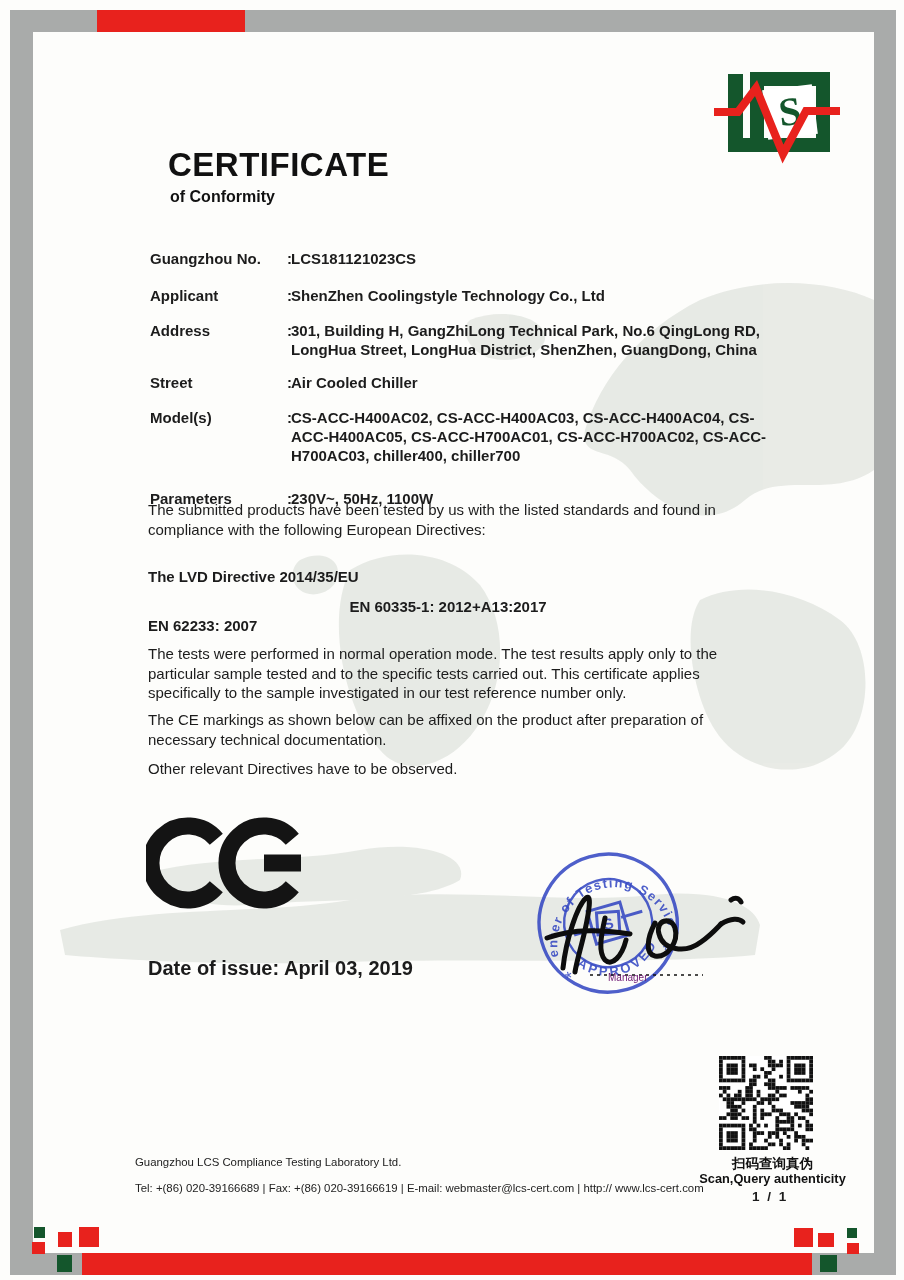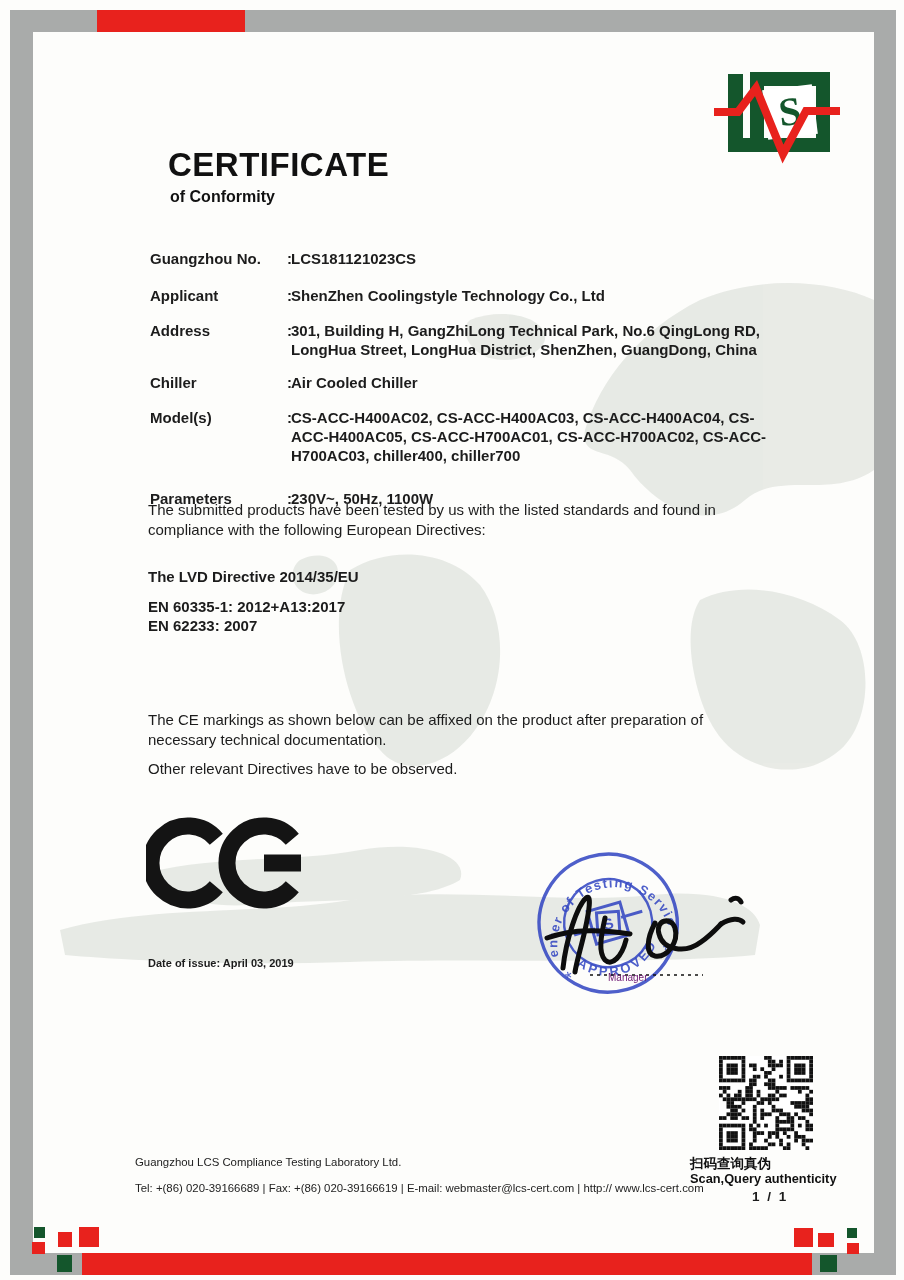--- a/index.html
+++ b/index.html
@@ -14,21 +14,21 @@
   
   .title{font-size:33px;font-weight:bold;letter-spacing:.5px;color:#111;}
   .subtitle{font-size:16px;font-weight:bold;color:#111;}
   .fieldrow{position:absolute;left:150px;width:640px;font-size:15px;font-weight:bold;line-height:19px;}
   .flabel{position:absolute;left:0;top:0;width:130px;}
   .fcolon{position:absolute;left:137px;top:0;}
   .fvalue{position:absolute;left:141px;top:0;width:478px;white-space:pre-line;}
   .para{position:absolute;left:148px;width:600px;font-size:15px;line-height:19.5px;white-space:pre-line;}
   .bold{font-weight:bold;}
   .footer-line{position:absolute;left:135px;font-size:11.4px;line-height:13px;color:#222;}
-  .scanblock{position:absolute;left:690px;width:165px;text-align:left;font-weight:bold;color:#111;}
+  .scanblock{position:absolute;left:690px;width:165px;text-align:center;font-weight:bold;color:#111;}
   .stampwrap{position:absolute;left:523px;top:845px;width:172px;height:162px;transform:rotate(-16deg);opacity:.92;}
   .manager{position:absolute;left:608px;top:972px;font-size:10px;color:#701a75;text-align:center;}
 </style>
 </head>
 <body>
 
 <div class="page">
 
   <svg class="abs" style="left:0;top:0;" width="904" height="1280" viewBox="0 0 904 1280">
     <g fill="#dfe3dd" opacity="0.7">
@@ -86,55 +86,58 @@
     <span class="fcolon">:</span>
     <span class="fvalue">ShenZhen Coolingstyle Technology Co., Ltd</span>
   </div>
   <div class="fieldrow" style="top:321px;">
     <span class="flabel">Address</span>
     <span class="fcolon">:</span>
     <span class="fvalue">301, Building H, GangZhiLong Technical Park, No.6 QingLong RD,
 LongHua Street, LongHua District, ShenZhen, GuangDong, China</span>
   </div>
   <div class="fieldrow" style="top:373px;">
-    <span class="flabel">Chiller</span>
+    <span class="flabel">Street</span>
     <span class="fcolon">:</span>
     <span class="fvalue">Air Cooled Chiller</span>
   </div>
   <div class="fieldrow" style="top:408px;">
     <span class="flabel">Model(s)</span>
     <span class="fcolon">:</span>
     <span class="fvalue">CS-ACC-H400AC02, CS-ACC-H400AC03, CS-ACC-H400AC04, CS-
 ACC-H400AC05, CS-ACC-H700AC01, CS-ACC-H700AC02, CS-ACC-
 H700AC03, chiller400, chiller700</span>
   </div>
   <div class="fieldrow" style="top:489px;">
     <span class="flabel">Parameters</span>
     <span class="fcolon">:</span>
     <span class="fvalue">230V~, 50Hz, 1100W</span>
   </div>
 
   <div class="para" style="top:500px;">The submitted products have been tested by us with the listed standards and found in
 compliance with the following European Directives:</div>
   <div class="para bold" style="top:567px;">The LVD Directive 2014/35/EU</div>
-  <div class="para bold" style="top:597px;">EN 60335-1: 2012+A13:2017</div>
+  <div class="para bold" style="top:597px;text-align:center;">EN 60335-1: 2012+A13:2017</div>
   <div class="para bold" style="top:616px;">EN 62233: 2007</div>
+  <div class="para" style="top:644px;">The tests were performed in normal operation mode. The test results apply only to the
+particular sample tested and to the specific tests carried out. This certificate applies
+specifically to the sample investigated in our test reference number only.</div>
   <div class="para" style="top:710px;">The CE markings as shown below can be affixed on the product after preparation of
 necessary technical documentation.</div>
   <div class="para" style="top:759px;">Other relevant Directives have to be observed.</div>
 
   <svg class="abs" style="left:146px;top:810px;" width="160" height="106" viewBox="0 0 160 106">
     <g stroke="#141414" stroke-width="17" fill="none">
       <path d="M70.3,29.2 A37,37 0 1 0 70.3,76.8"></path>
       <path d="M146.3,29.2 A37,37 0 1 0 146.3,76.8"></path>
       <path d="M118,53 L155,53"></path>
     </g>
   </svg>
 
-  <div class="abs bold" style="left:148px;top:957px;font-size:11px;">Date of issue: April 03, 2019</div>
+  <div class="abs bold" style="left:148px;top:957px;font-size:20px;">Date of issue: April 03, 2019</div>
 
   <div class="stampwrap">
     <svg width="172" height="162" viewBox="0 0 172 162">
       <defs>
         <path id="arcTop" d="M 29,100 A 57,57 0 1 1 143,100"></path>
         <path id="arcBot" d="M 40,103 A 52,52 0 0 0 132,103"></path>
       </defs>
       <g stroke="#2b3fc0" fill="none" opacity=".9">
         <circle cx="86" cy="78" r="69" stroke-width="3.4"></circle>
         <circle cx="86" cy="78" r="44" stroke-width="2.4"></circle>

